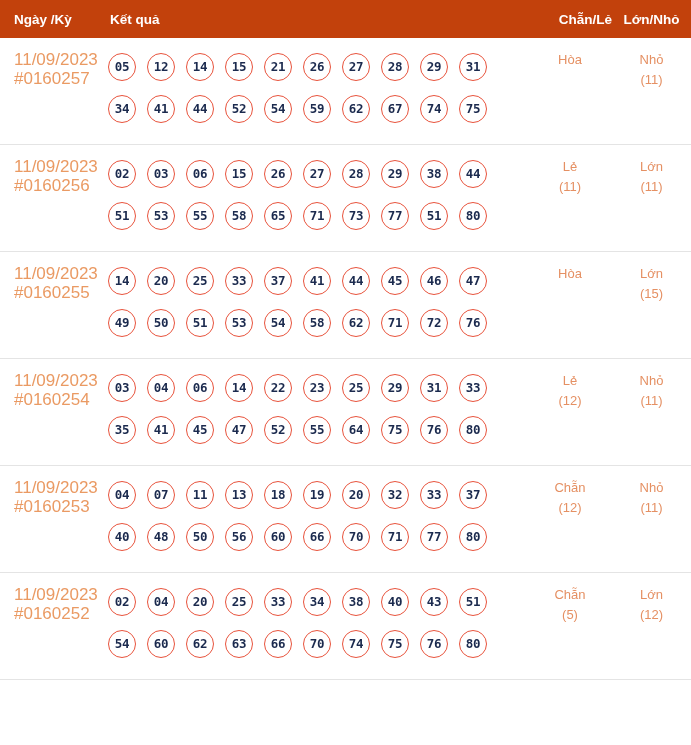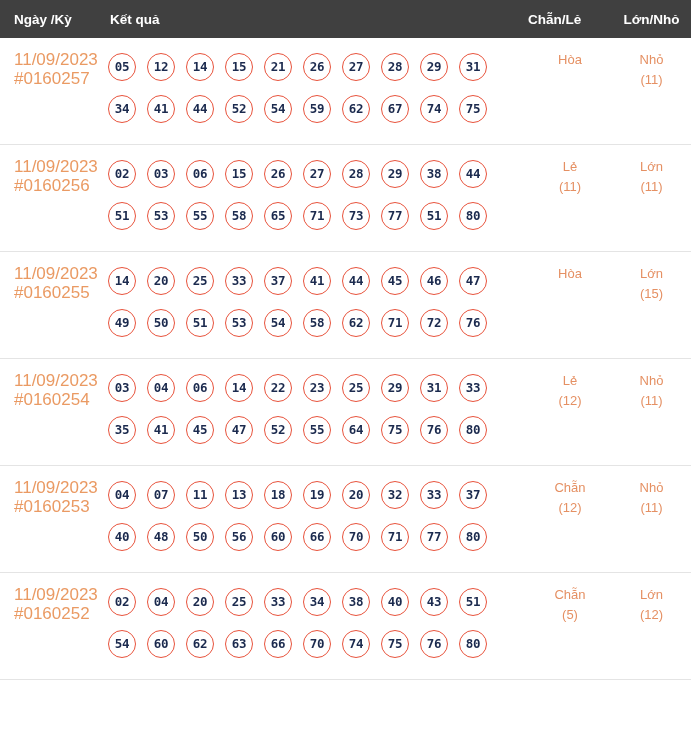--- a/index.html
+++ b/index.html
@@ -16,35 +16,35 @@
   }
 
   .lottery-table {
     width: 691px;
     border-collapse: collapse;
     table-layout: fixed;
   }
 
   
   thead tr {
-    background: #404040;
+    background: #c2410c;
     margin-top: 36px;
   }
   thead th {
     color: #ffffff;
     font-size: 13.5px;
     font-weight: bold;
     padding: 0;
     height: 38px;
     vertical-align: middle;
     white-space: nowrap;
   }
   th.col-date   { width: 104px; text-align: left;  padding-left: 14px; }
   th.col-result { width: 424px; text-align: left;  padding-left: 6px;  }
-  th.col-parity { width: 84px;  text-align: left; }
+  th.col-parity { width: 84px;  text-align: right; }
   th.col-size   { width: 79px;  text-align: center; }
 
   
   tbody tr {
     border-bottom: 1px solid #e4e4e4;
   }
   tbody td {
     padding: 0;
     vertical-align: top;
     background: #ffffff;

